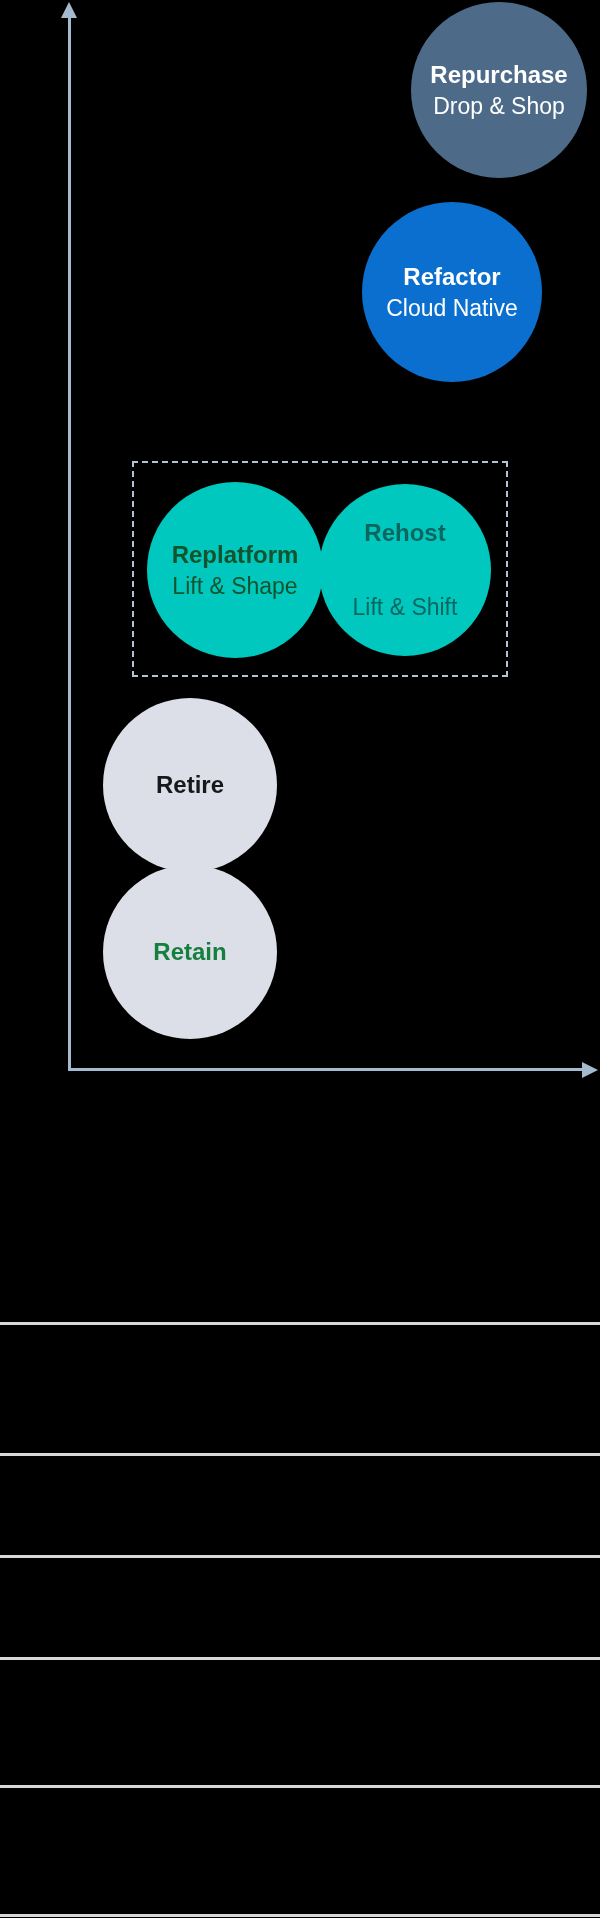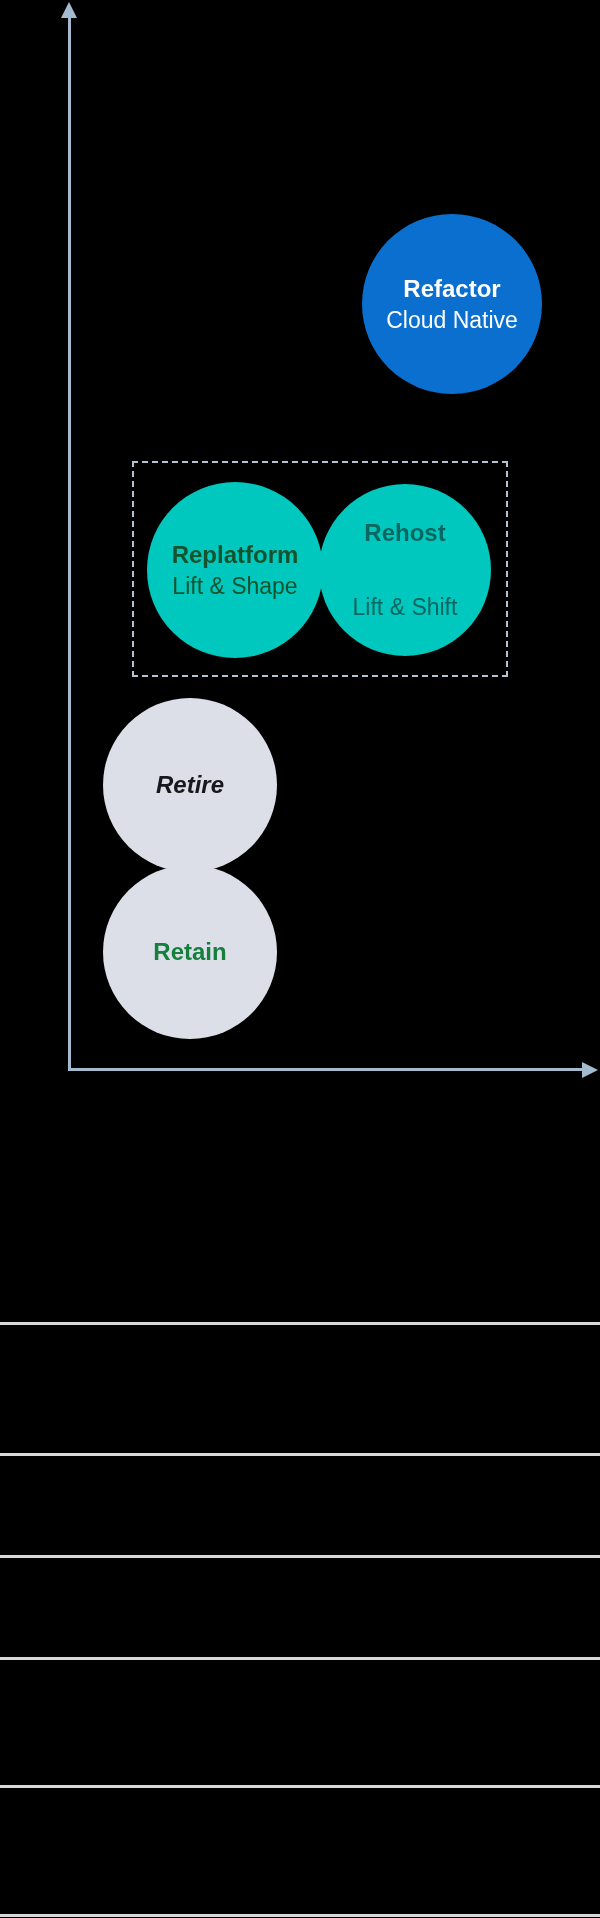--- a/index.html
+++ b/index.html
@@ -58,33 +58,37 @@
 
 <div id="diagram-canvas">
 
   <div class="axis-line" id="y-axis-line" style="background: rgb(164, 186, 206);"></div>
   <div class="arrow" id="y-axis-arrow" style="border-bottom-color: rgb(164, 186, 206);"></div>
   <div class="axis-line" id="x-axis-line" style="background: rgb(164, 186, 206);"></div>
   <div class="arrow" id="x-axis-arrow" style="border-left-color: rgb(164, 186, 206);"></div>
 
   <div id="dashed-group-box" style="left: 132px; top: 461px; width: 376px; height: 216px; border-color: rgb(179, 195, 212);"></div>
 
-  <div class="bubble" style="left: 362px; top: 214px; height: 180px; width: 180px; background: rgb(10, 111, 206); color: rgb(255, 255, 255);">
+  <div class="bubble" style="left: 411px; top: 2px; height: 176px; width: 176px; background: rgb(77, 107, 137); color: rgb(255, 255, 255);">
+    <span class="bubble-title">Repurchase</span>
+    <span class="bubble-subtitle">Drop &amp; Shop</span>
+  </div>
+  <div class="bubble" style="left: 362px; top: 202px; height: 180px; width: 180px; background: rgb(10, 111, 206); color: rgb(255, 255, 255);">
     <span class="bubble-title">Refactor</span>
     <span class="bubble-subtitle">Cloud Native</span>
   </div>
   <div class="bubble" style="left: 147px; top: 482px; height: 176px; width: 176px; background: rgb(0, 200, 190); color: #14532d;">
     <span class="bubble-title">Replatform</span>
     <span class="bubble-subtitle">Lift &amp; Shape</span>
   </div>
   <div class="bubble" style="left: 319px; top: 484px; height: 172px; width: 172px; background: rgb(0, 200, 190); color: rgb(10, 102, 95); gap: 43px;">
     <span class="bubble-title">Rehost</span>
     <span class="bubble-subtitle">Lift &amp; Shift</span>
   </div>
-  <div class="bubble" style="left: 103px; top: 698px; height: 174px; width: 174px; background: rgb(220, 223, 232); color: rgb(23, 24, 28); font-style: italic;">
+  <div class="bubble" style="left: 103px; top: 698px; height: 174px; width: 174px; background: rgb(220, 223, 232); color: rgb(23, 24, 28);">
     <span class="bubble-title">Retire</span>
 
   </div>
   <div class="bubble" style="left: 103px; top: 865px; height: 174px; width: 174px; background: rgb(220, 223, 232); color: #15803d;">
     <span class="bubble-title">Retain</span>
 
   </div>
 
   <div class="separator" style="top: 1322px; background: rgb(216, 216, 216);"></div>
   <div class="separator" style="top: 1453px; background: rgb(216, 216, 216);"></div>

